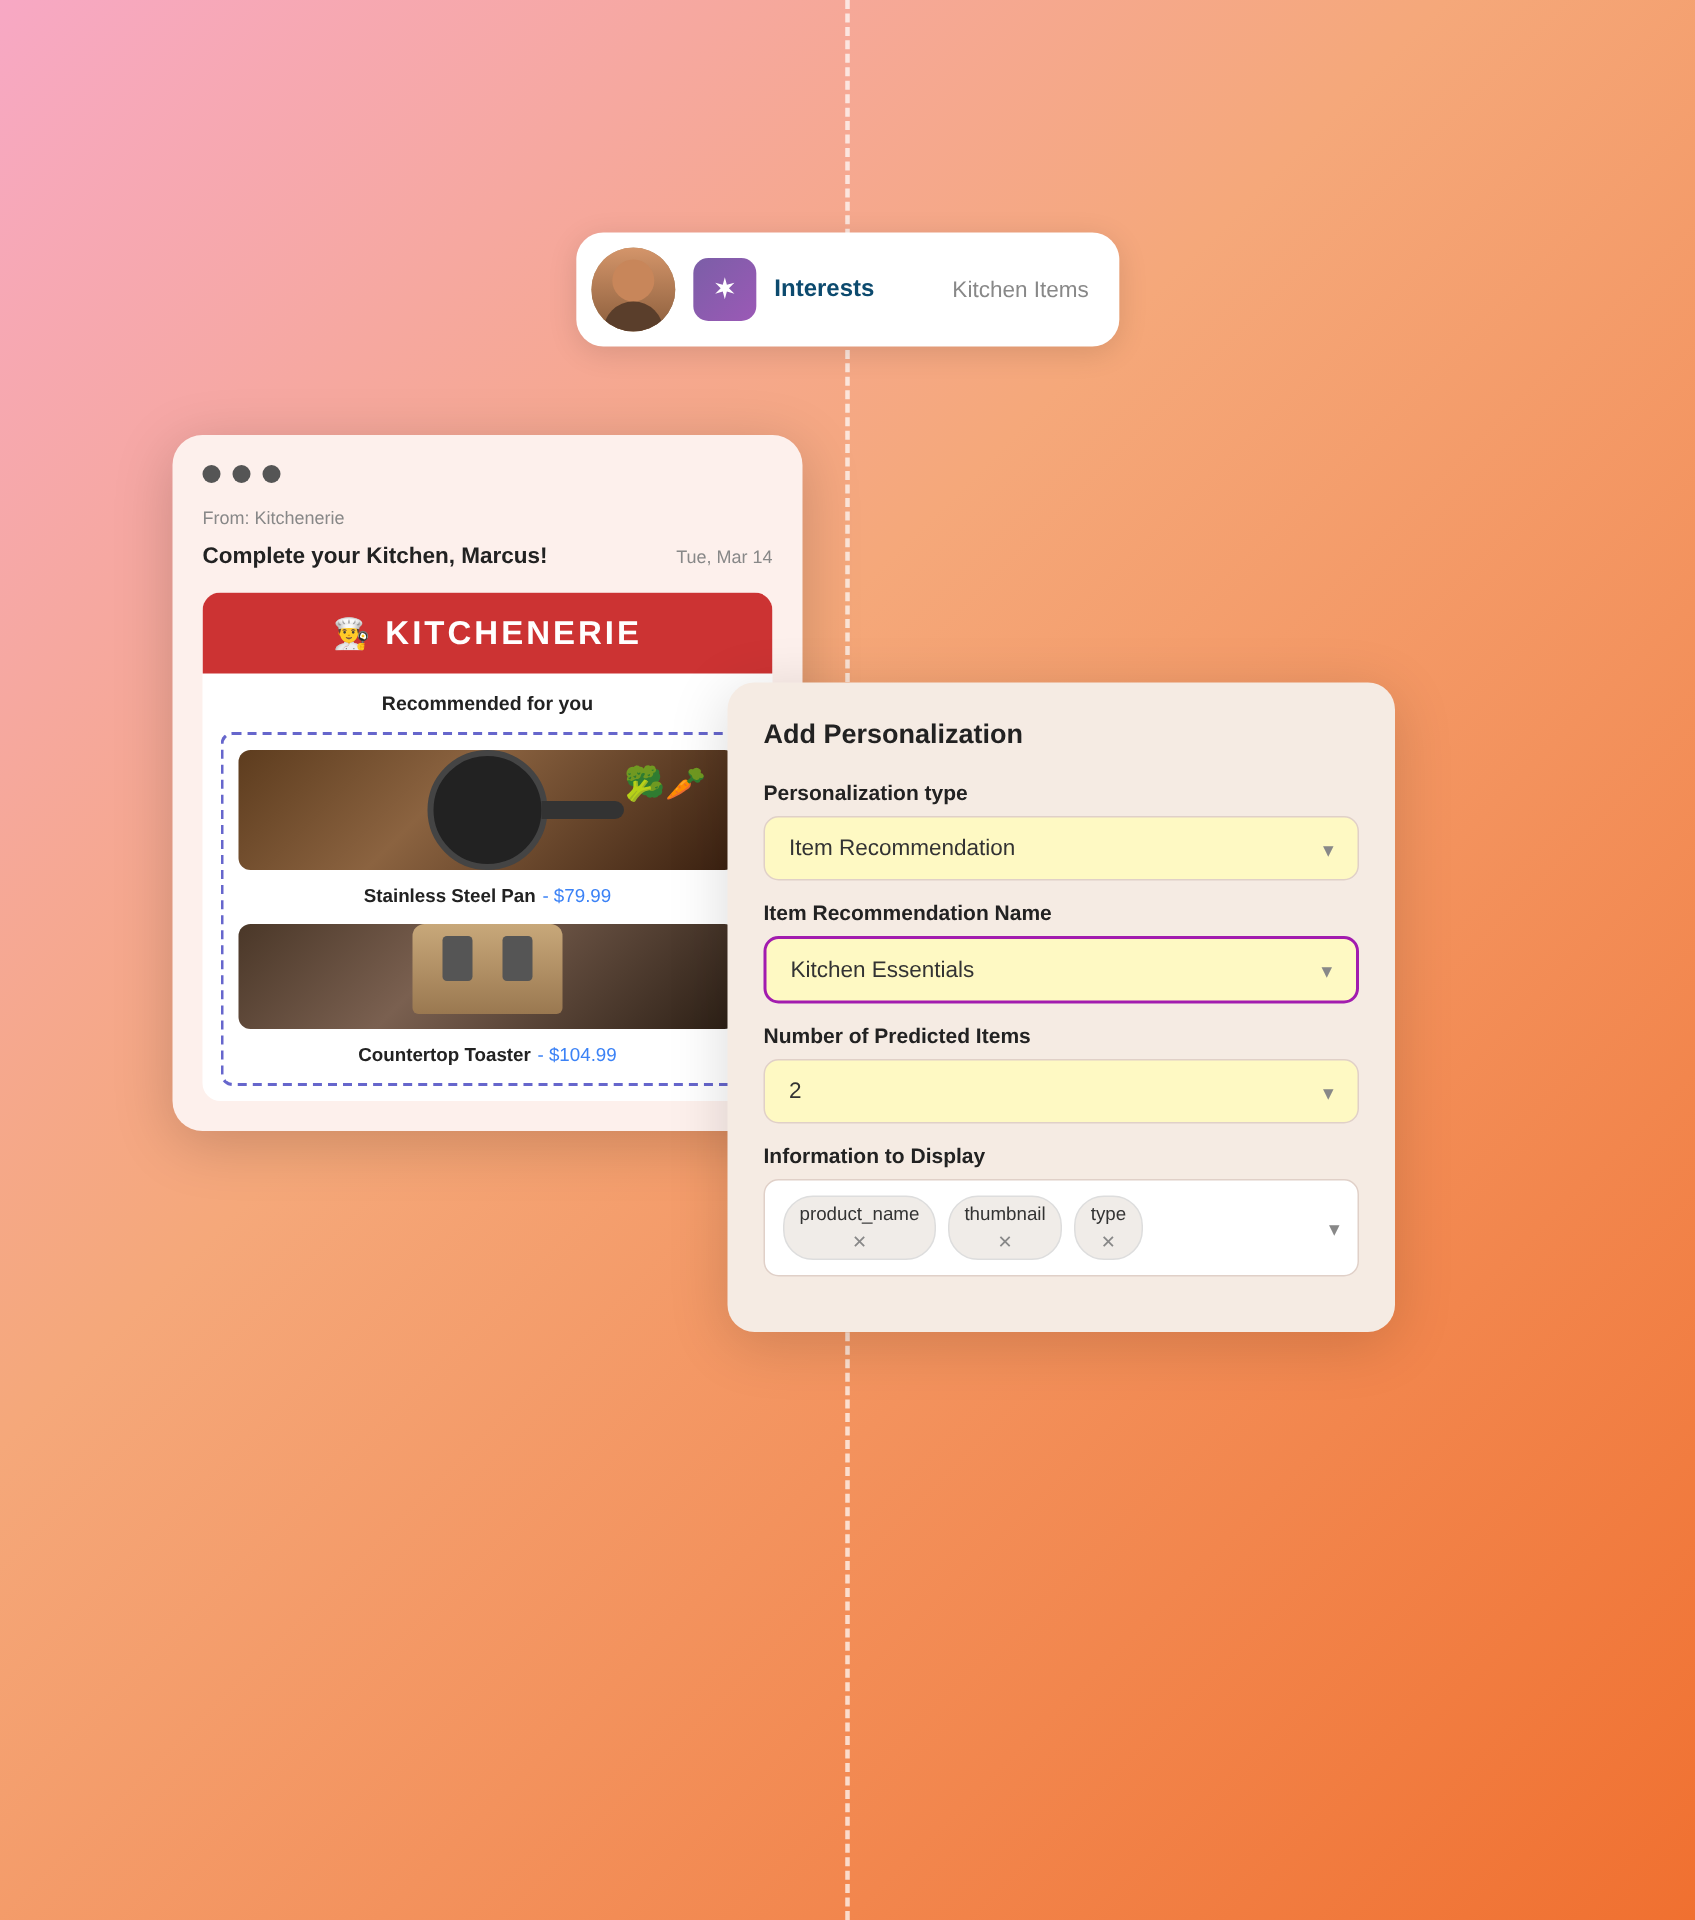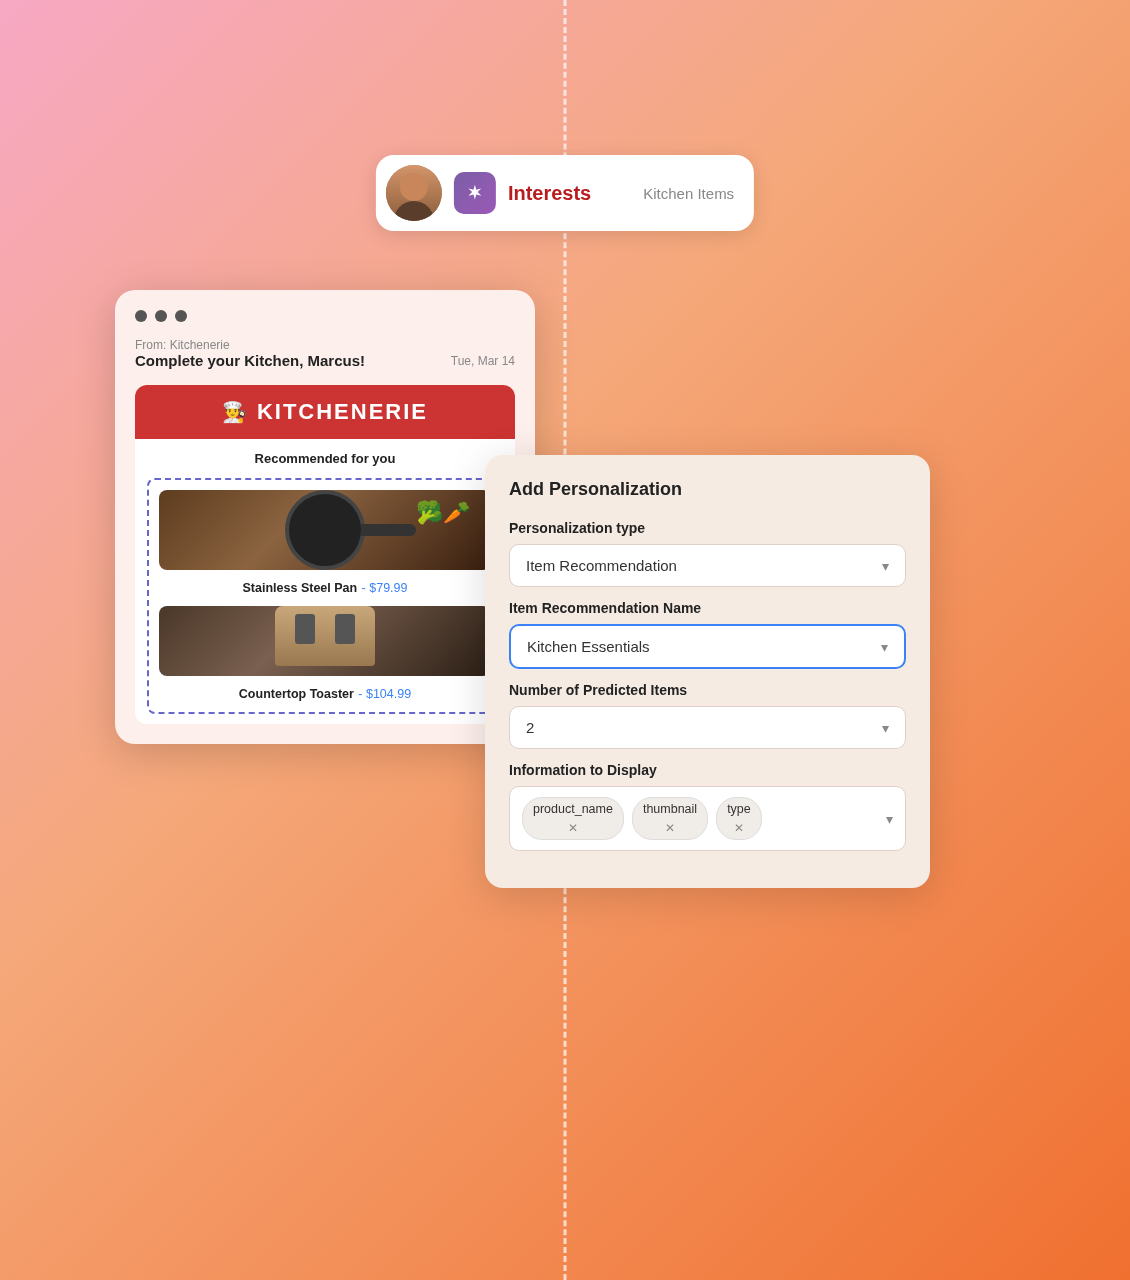--- a/index.html
+++ b/index.html
@@ -97,23 +97,23 @@
       justify-content: center;
       flex-shrink: 0;
     }
 
     .magic-icon-wrap svg {
       width: 22px;
       height: 22px;
     }
 
     .interests-label {
-      font-size: 20px;
+      font-size: 16px;
       font-weight: 600;
-      color: #b91c1c;
+      color: #0c4a6e;
     }
 
     .interests-value {
       font-size: 15px;
       color: #888;
       margin-left: 40px;
     }
 
     
     .email-card {
@@ -137,21 +137,21 @@
     .dot {
       width: 12px;
       height: 12px;
       border-radius: 50%;
       background: #555;
     }
 
     .email-meta {
       font-size: 12px;
       color: #888;
-      margin-bottom: 0;
+      margin-bottom: 10px;
     }
 
     .email-subject-line {
       display: flex;
       justify-content: space-between;
       align-items: center;
       margin-bottom: 16px;
     }
 
     .email-subject {
@@ -346,32 +346,32 @@
 
     .field-label {
       font-size: 14px;
       font-weight: 600;
       color: #222;
       margin-bottom: 8px;
     }
 
     .field-select {
       width: 100%;
-      background: #ffffff;
+      background: #fef9c3;
       border: 1.5px solid #e0d0c8;
       border-radius: 10px;
       padding: 12px 16px;
       display: flex;
       align-items: center;
       justify-content: space-between;
       cursor: pointer;
     }
 
     .field-select.active {
-      border: 2px solid #3b82f6;
+      border: 2px solid #a21caf;
       align-items: flex-end;
     }
 
     .field-select-value {
       font-size: 15px;
       color: #333;
     }
 
     .chevron-icon {
       color: #888;

